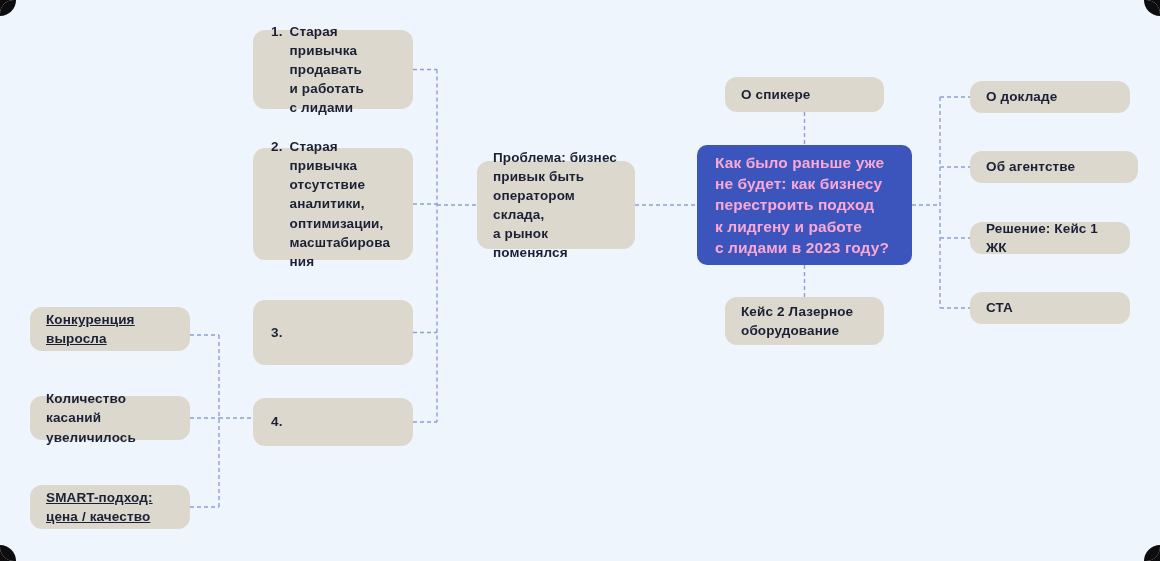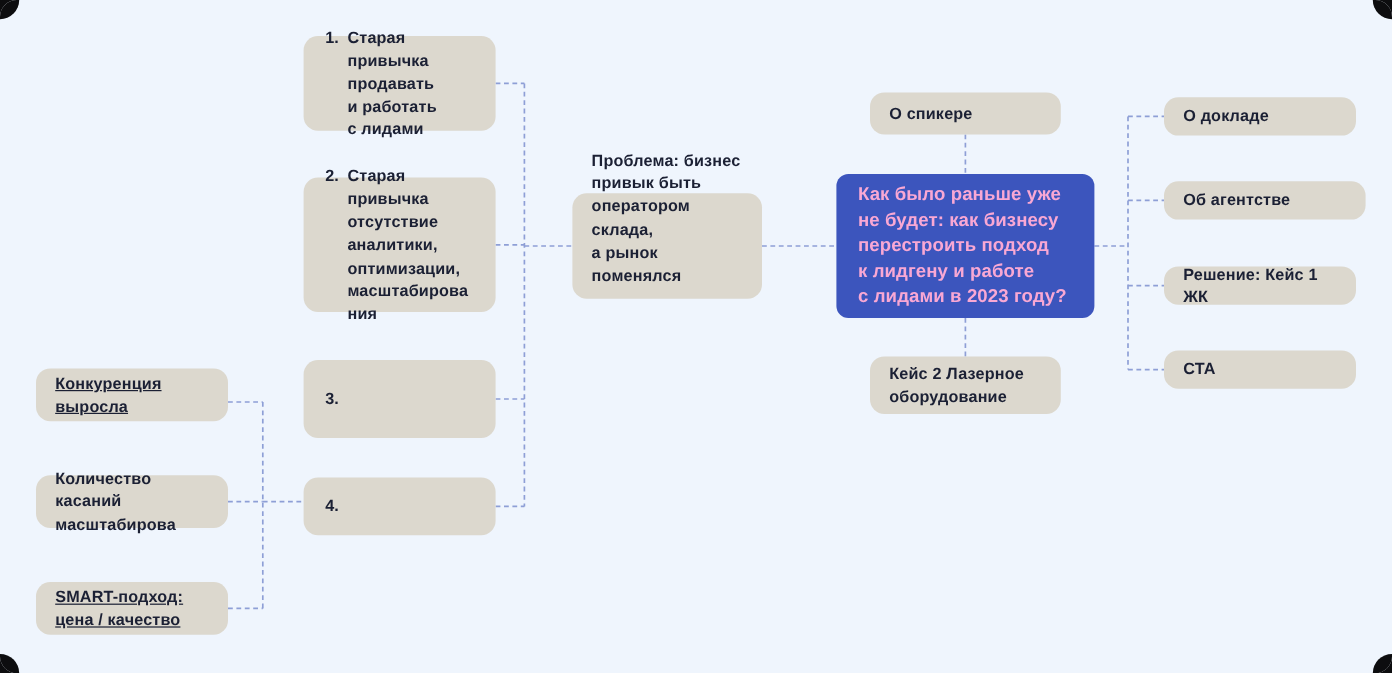--- a/index.html
+++ b/index.html
@@ -128,28 +128,28 @@
 и работать
 с лидами</span></div></div>
       <div class="node numbered" style="left: 253px; top: 148px; width: 160px; height: 112px;"><div class="body"><span class="num">2.</span><span class="txt">Старая привычка
 отсутствие
 аналитики,
 оптимизации,
 масштабирова
 ния</span></div></div>
       <div class="node numbered" style="left: 253px; top: 300px; width: 160px; height: 65px;"><div class="body"><span class="num">3.</span></div></div>
       <div class="node numbered" style="left: 253px; top: 398px; width: 160px; height: 48px;"><div class="body"><span class="num">4.</span></div></div>
-      <div class="node" style="left: 477px; top: 161px; width: 158px; height: 88px; align-items: flex-end;"><span class="txt">Проблема: бизнес
+      <div class="node" style="left: 477px; top: 161px; width: 158px; height: 88px;"><span class="txt">Проблема: бизнес
 привык быть
 оператором склада,
 а рынок поменялся</span></div>
       <div class="node" style="left: 30px; top: 307px; width: 160px; height: 44px; text-decoration: underline;"><span class="txt">Конкуренция
 выросла</span></div>
       <div class="node" style="left: 30px; top: 396px; width: 160px; height: 44px;"><span class="txt">Количество касаний
-масштабирова</span></div>
+увеличилось</span></div>
       <div class="node" style="left: 30px; top: 485px; width: 160px; height: 44px; text-decoration: underline;"><span class="txt">SMART-подход:
 цена / качество</span></div>
       <div class="node" style="left: 725px; top: 77px; width: 159px; height: 35px;"><span class="txt">О спикере</span></div>
       <div class="node" style="left: 725px; top: 297px; width: 159px; height: 48px; padding-left: 16px;"><span class="txt">Кейс 2 Лазерное
 оборудование</span></div>
       <div class="node" style="left: 970px; top: 81px; width: 160px; height: 32px;"><span class="txt">О докладе</span></div>
       <div class="node" style="left: 970px; top: 151px; width: 168px; height: 32px;"><span class="txt">Об агентстве</span></div>
       <div class="node" style="left: 970px; top: 222px; width: 160px; height: 32px;"><span class="txt">Решение: Кейс 1 ЖК</span></div>
       <div class="node" style="left: 970px; top: 292px; width: 160px; height: 32px;"><span class="txt">СТА</span></div>
     </div>

